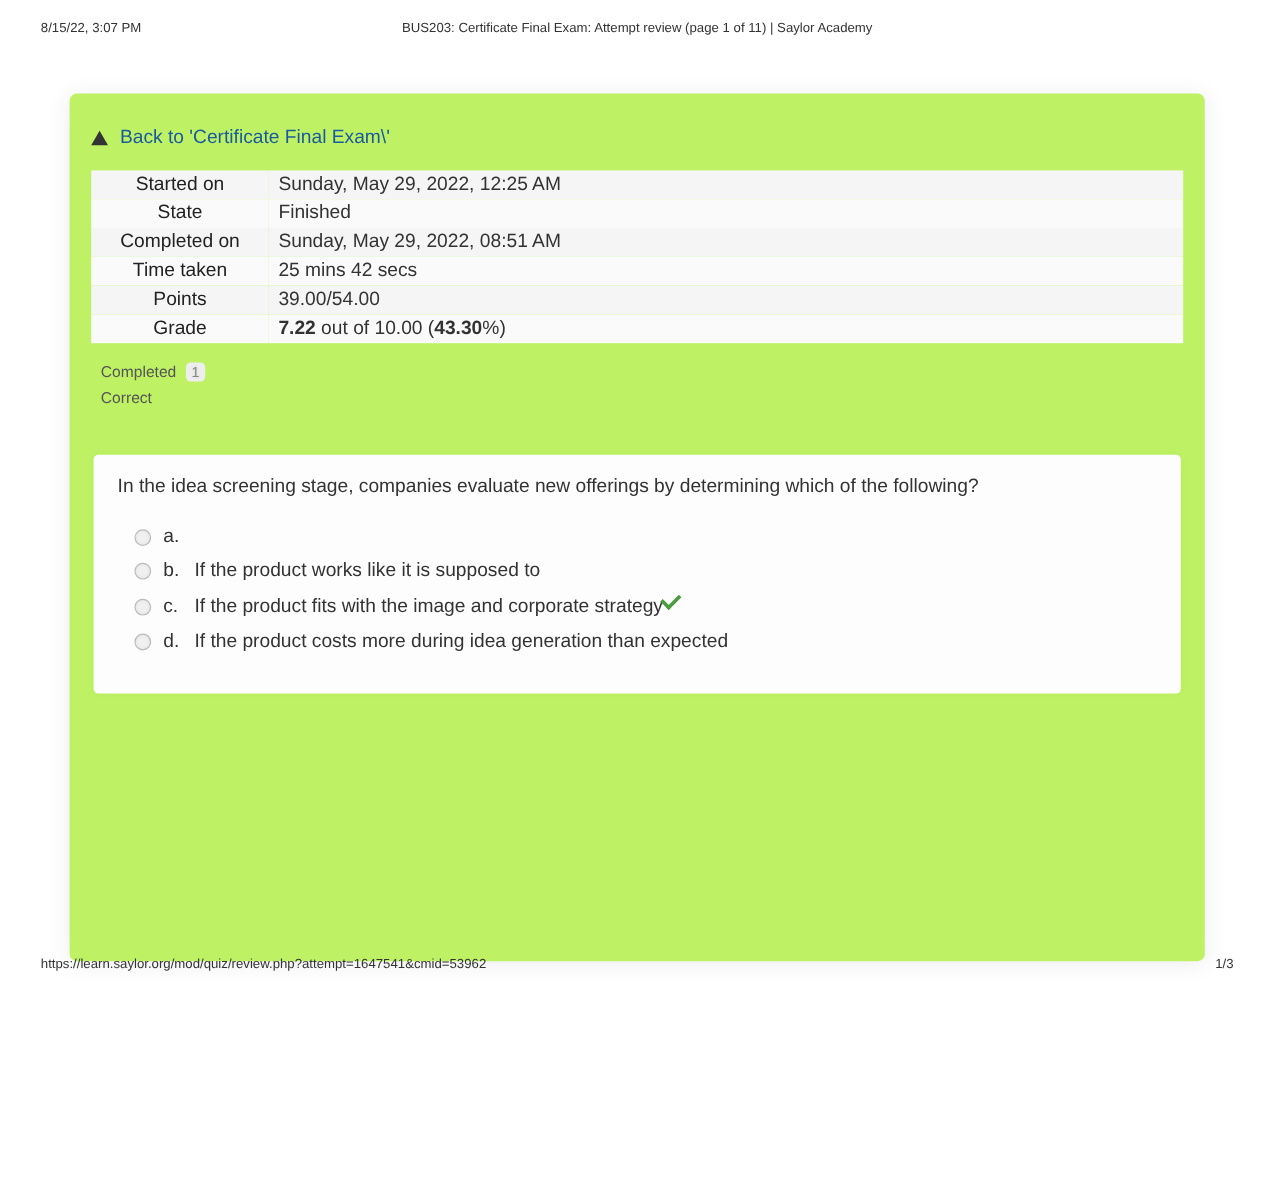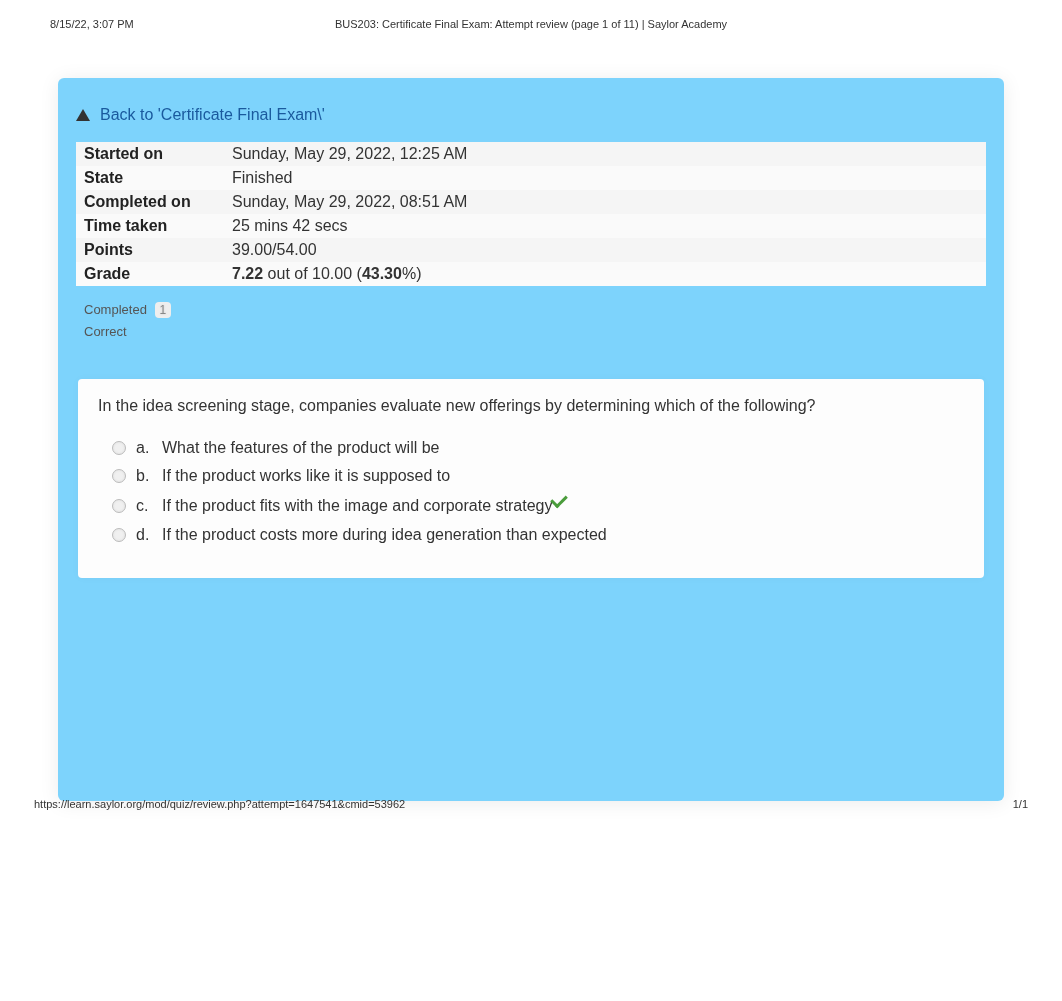--- a/index.html
+++ b/index.html
@@ -19,35 +19,35 @@
       position: absolute;
       top: 18px;
       left: 0;
       right: 0;
       font-size: 11px;
       color: #333;
       font-family: Arial, sans-serif;
     }
     .print-date {
       position: absolute;
-      left: 50px;
+      left: 34px;
     }
     .print-title {
       position: absolute;
       left: 50%;
       transform: translateX(-50%);
       white-space: nowrap;
     }
     .main-card {
       position: absolute;
       top: 78px;
       left: 58px;
       right: 58px;
       bottom: 200px;
-      background: #7dd3fc;
+      background: #bef264;
       border-radius: 6px;
       box-shadow: 0 2px 20px rgba(0,0,0,0.08);
       padding: 20px 18px 0 18px;
     }
     .back-link {
       display: inline-flex;
       align-items: center;
       color: #1a5a9e;
       font-size: 16px;
       margin-bottom: 18px;
@@ -72,22 +72,22 @@
     }
     .summary-table tr:nth-child(even) {
       background: #fafafa;
     }
     .summary-table td {
       padding: 3px 8px;
       font-size: 16px;
       vertical-align: middle;
     }
     .summary-table td.label {
-      text-align: left;
-      font-weight: 700;
+      text-align: center;
+      font-weight: 400;
       width: 148px;
       color: #222;
     }
     .summary-table td.value {
       color: #333;
     }
     .question-header {
       padding: 6px 8px 4px 8px;
       font-size: 13px;
       color: #555;
@@ -238,21 +238,20 @@
     </div>
     <div class="question-line">Correct</div>
   </div>
 
   <div class="question-body">
     <div class="question-text">In the idea screening stage, companies evaluate new offerings by determining which of the following?</div>
     <ul class="answer-list">
       <li class="answer-item">
         <span class="answer-radio"></span>
         <span class="answer-letter">a.</span>
-        <span class="answer-text">What the features of the product will be</span>
       </li>
       <li class="answer-item">
         <span class="answer-radio"></span>
         <span class="answer-letter">b.</span>
         <span class="answer-text">If the product works like it is supposed to</span>
       </li>
       <li class="answer-item">
         <span class="answer-radio"></span>
         <span class="answer-letter">c.</span>
         <span class="answer-text">If the product fits with the image and corporate strategy</span>
@@ -263,14 +262,14 @@
         <span class="answer-letter">d.</span>
         <span class="answer-text">If the product costs more during idea generation than expected</span>
       </li>
     </ul>
   </div>
 
 </div>
 
 <div class="print-footer">
   <span class="footer-url">https://learn.saylor.org/mod/quiz/review.php?attempt=1647541&amp;cmid=53962</span>
-  <span class="footer-page">1/1</span>
+  <span class="footer-page">1/3</span>
 </div>
 
 </body></html>

